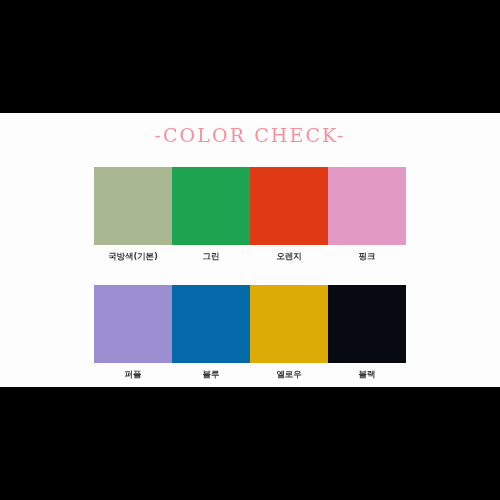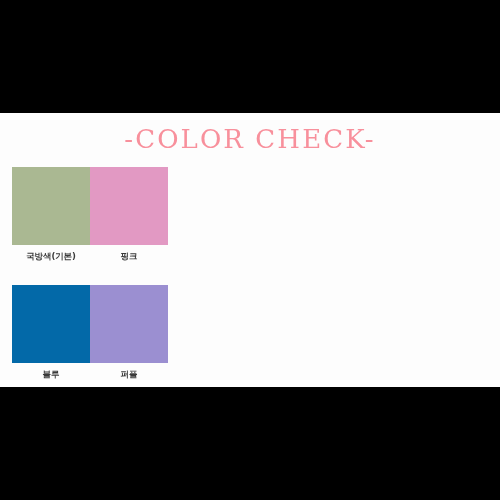--- a/index.html
+++ b/index.html
@@ -40,37 +40,37 @@
     height: 274px;
     background: #fdfdfd;
     box-sizing: border-box;
   }
 
   #title {
     margin: 0;
     padding-top: 11px;
     text-align: center;
     font-family: "DejaVu Serif", "Liberation Serif", serif;
-    font-size: 26px;
+    font-size: 19px;
     font-weight: 400;
     letter-spacing: 2.1px;
     color: #f8909c;
     white-space: nowrap;
   }
 
   #swatch-area {
     position: absolute;
     left: 0;
     top: 46px;
     width: 500px;
   }
 
   .swatch-row {
     display: flex;
-    justify-content: flex-start;
+    justify-content: center;
     padding: 8px 12px;
     box-sizing: border-box;
     margin-bottom: 8px;
   }
 
   .swatch-cell {
     width: 78px;
     display: flex;
     flex-direction: column;
     align-items: center;
@@ -106,33 +106,49 @@
     <h1 id="title" style="color: rgb(248, 144, 156);">-COLOR CHECK-</h1>
 
     <div id="swatch-area">
 
       <div class="swatch-row">
         <div class="swatch-cell">
           <span class="swatch-chip" style="background-color: rgb(170, 184, 146);"></span>
           <span class="swatch-label">국방색(기본)</span>
         </div>
         <div class="swatch-cell">
+          <span class="swatch-chip" style="background-color: rgb(30, 163, 80);"></span>
+          <span class="swatch-label">그린</span>
+        </div>
+        <div class="swatch-cell">
+          <span class="swatch-chip" style="background-color: rgb(223, 58, 19);"></span>
+          <span class="swatch-label">오렌지</span>
+        </div>
+        <div class="swatch-cell">
           <span class="swatch-chip" style="background-color: rgb(226, 153, 195);"></span>
           <span class="swatch-label">핑크</span>
         </div>
       </div>
 
       <div class="swatch-row">
         <div class="swatch-cell">
+          <span class="swatch-chip" style="background-color: rgb(155, 143, 209);"></span>
+          <span class="swatch-label">퍼플</span>
+        </div>
+        <div class="swatch-cell">
           <span class="swatch-chip" style="background-color: rgb(3, 105, 168);"></span>
           <span class="swatch-label">블루</span>
         </div>
         <div class="swatch-cell">
-          <span class="swatch-chip" style="background-color: rgb(155, 143, 209);"></span>
-          <span class="swatch-label">퍼플</span>
+          <span class="swatch-chip" style="background-color: rgb(221, 171, 6);"></span>
+          <span class="swatch-label">옐로우</span>
+        </div>
+        <div class="swatch-cell">
+          <span class="swatch-chip" style="background-color: rgb(7, 11, 17);"></span>
+          <span class="swatch-label">블랙</span>
         </div>
       </div>
 
     </div>
   </div>
 
   <div class="letterbox bottom"></div>
 
 </div>
 

